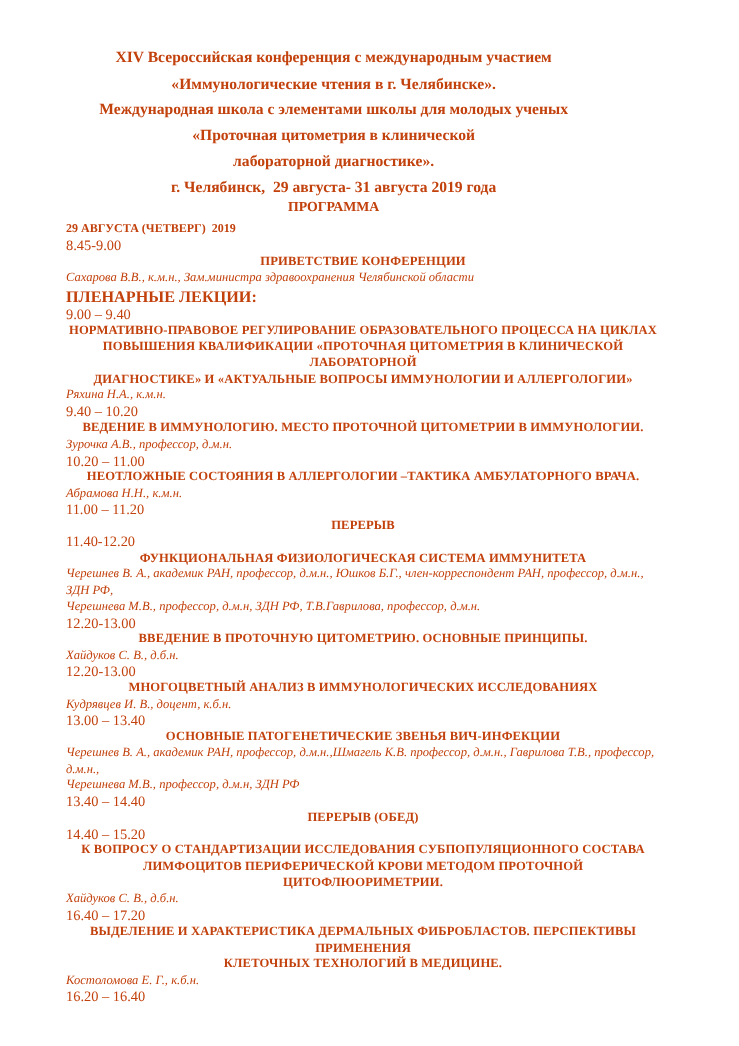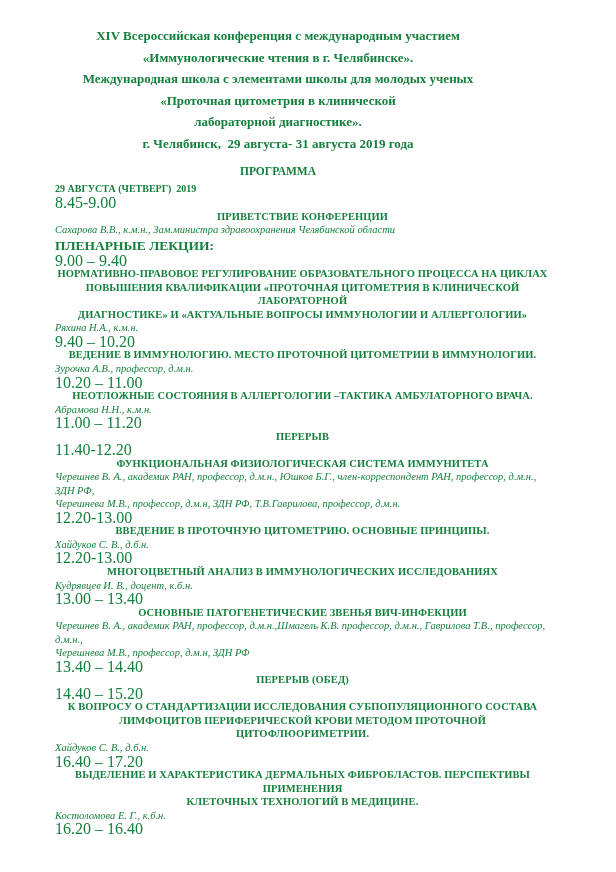--- a/index.html
+++ b/index.html
@@ -1,48 +1,47 @@
 <!DOCTYPE html>
 <html><head>
 <meta charset="utf-8">
 <style>
   html, body { margin: 0; padding: 0; background: #ffffff; }
   .page {
     position: relative;
     width: 556px;
     height: 872px;
     background: #ffffff;
-    color: #15803d;
+    color: #c2410c;
     font-family: "Liberation Serif", serif;
     box-sizing: border-box;
-    padding-top: 25px;
+    padding-top: 37px;
     overflow: hidden;
   }
   .doc-header {
     text-align: center;
     font-weight: bold;
     font-size: 13px;
     line-height: 21.5px;
     white-space: pre;
   }
   .program-title {
     text-align: center;
     font-weight: bold;
     font-size: 11.5px;
     line-height: 14px;
-    margin-top: 10px;
     margin-bottom: 4px;
   }
   .schedule {
     padding-left: 55px;
     padding-right: 6px;
   }
   .line { white-space: pre-wrap; }
   .line.date    { font-weight: bold; font-size: 10px; line-height: 14px; }
-  .line.time    { font-size: 16px; line-height: 13.5px; }
+  .line.time    { font-size: 12px; line-height: 13.5px; }
   .line.title   { font-weight: bold; font-size: 10.5px; line-height: 13.6px; letter-spacing: 0.1px; text-align: center; }
   .line.speaker { font-style: italic; font-size: 10.5px; line-height: 13.5px; }
   .line.section { font-weight: bold; font-size: 13.5px; line-height: 17px; }
 </style>
 </head>
 <body>
 
 <div class="page">
   <div class="doc-header"><div class="header-line">XIV Всероссийская конференция с международным участием</div><div class="header-line">«Иммунологические чтения в г. Челябинске».</div><div class="header-line">Международная школа с элементами школы для молодых ученых</div><div class="header-line">«Проточная цитометрия в клинической</div><div class="header-line">лабораторной диагностике».</div><div class="header-line">г. Челябинск,  29 августа- 31 августа 2019 года</div></div>
 

